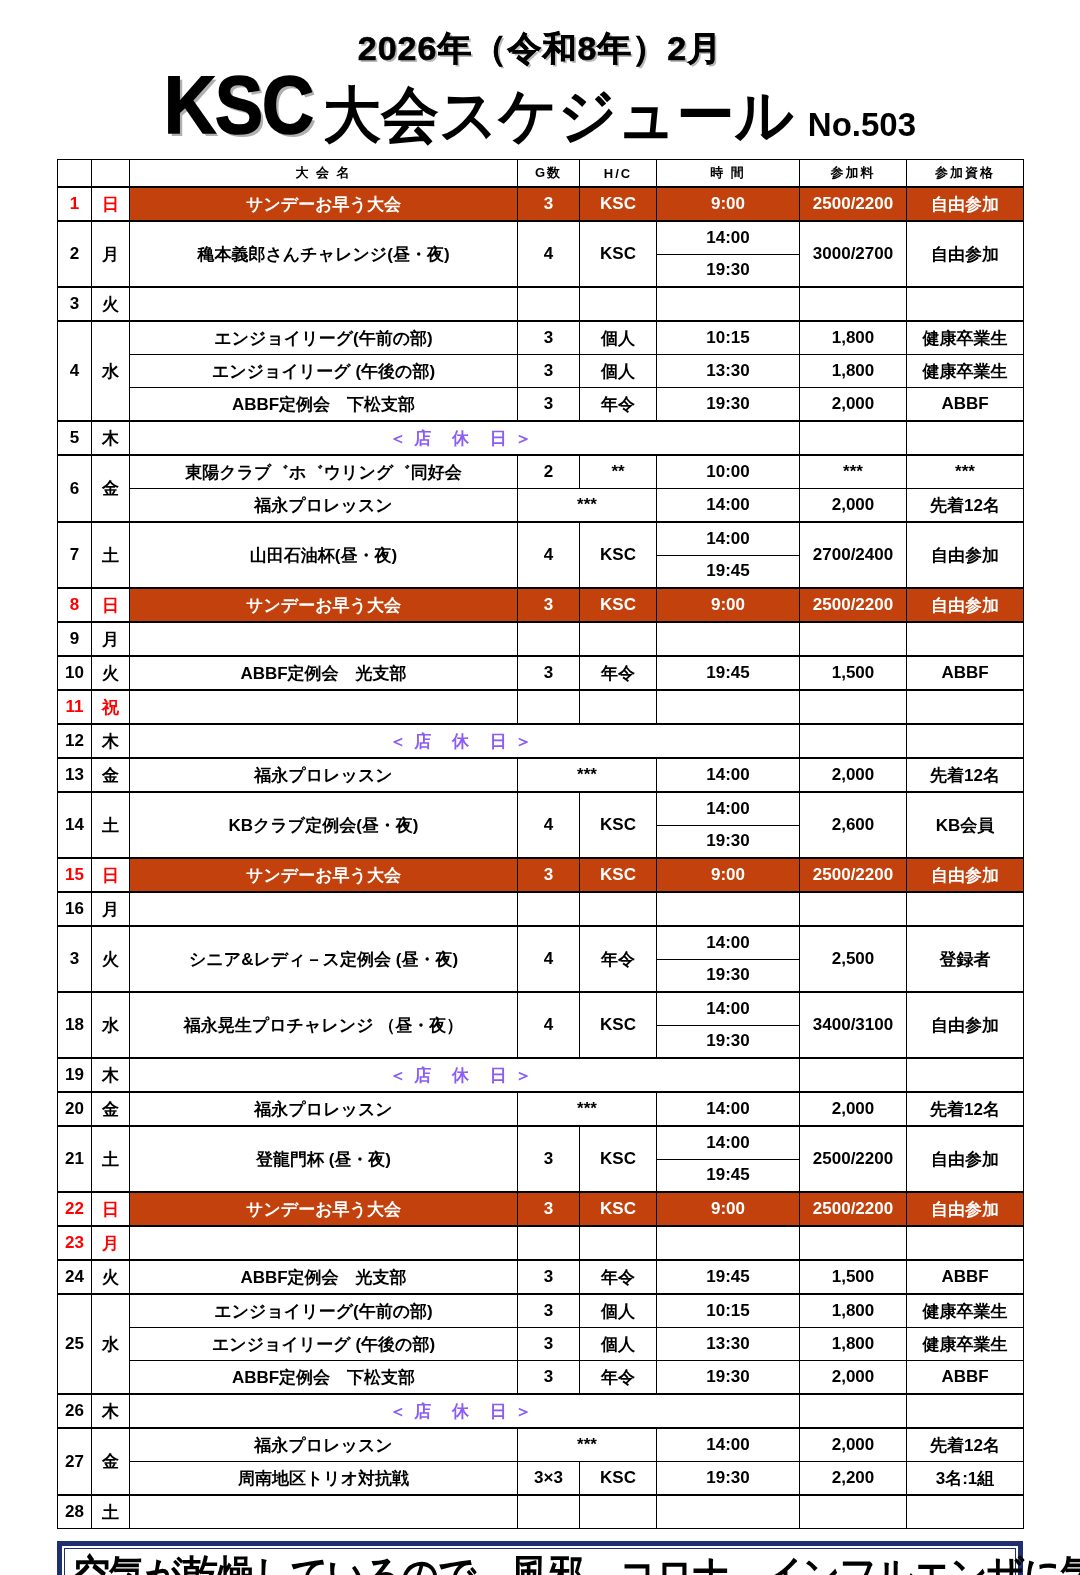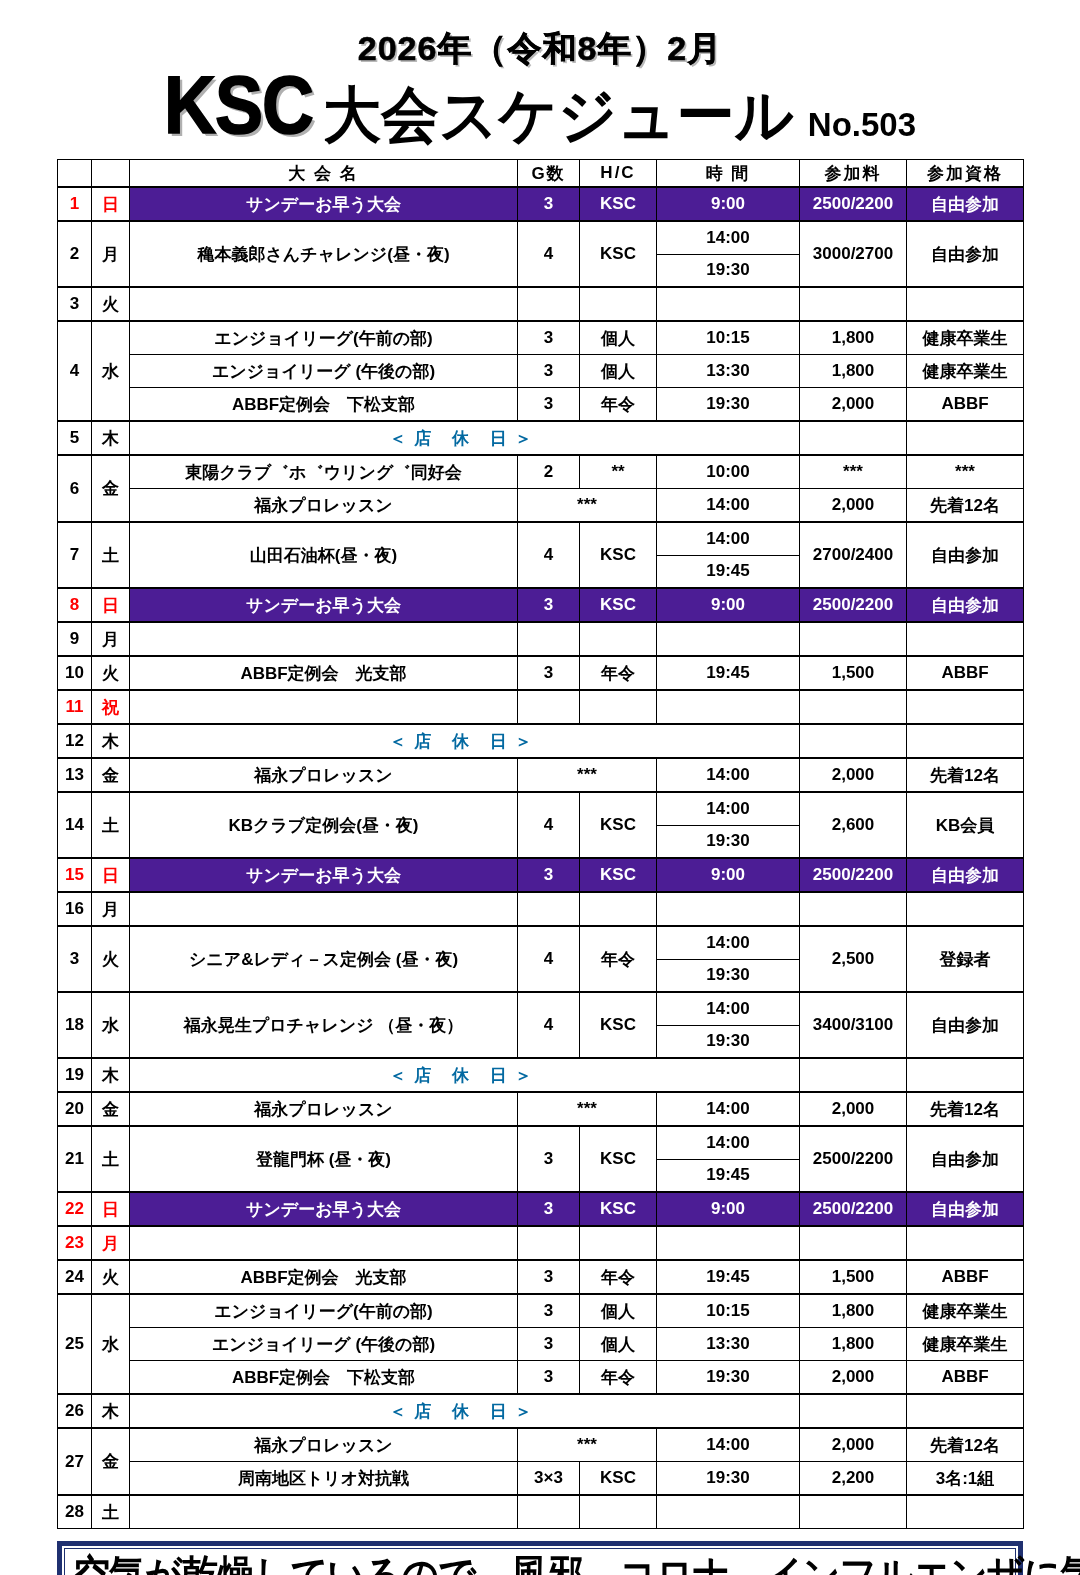--- a/index.html
+++ b/index.html
@@ -90,50 +90,50 @@
   col.c-wd     { width: 38px; }
   col.c-name   { width: 388px; }
   col.c-g      { width: 62px; }
   col.c-hc     { width: 77px; }
   col.c-time   { width: 143px; }
   col.c-fee    { width: 107px; }
   col.c-qual   { width: 117px; }
 
   table.sched thead td {
     height: 26px;
-    font-size: 17px;
+    font-size: 13px;
     letter-spacing: 2px;
   }
   .th-name { letter-spacing: 6px; }
   .th-time { letter-spacing: 5px; margin-left: 40px; }
   .th-hc   { letter-spacing: 0px; }
   .th-g    { letter-spacing: 0px; }
 
   td.name {
     text-align: left;
     padding-left: 12px;
     font-size: 19px;
     letter-spacing: 0px;
   }
   td.day, td.wd { font-size: 19px; }
 
   
   tr.daystart > td { border-top: 2px solid #000; }
 
   
-  tr.red td.ev { background: #4c1d95; color: #ffffff; }
+  tr.red td.ev { background: #c2410c; color: #ffffff; }
   tr.red td.day, tr.red td.wd { color: #ff0000; background:#ffffff; }
   tr.red td.ev.name { color: #ffffff; }
 
   
   td.holiday { color: #ff0000; }
 
   
   td.closed {
-    color: #0369a1;
+    color: #8b5cf6;
     letter-spacing: 8px;
     font-size: 19px;
   }
 
   
   td.timesplit { padding: 0; height: 64px; }
   .tsplit { display: flex; flex-direction: column; height: 64px; }
   .tsplit > div {
     flex: 1 1 50%;
     display: flex;

